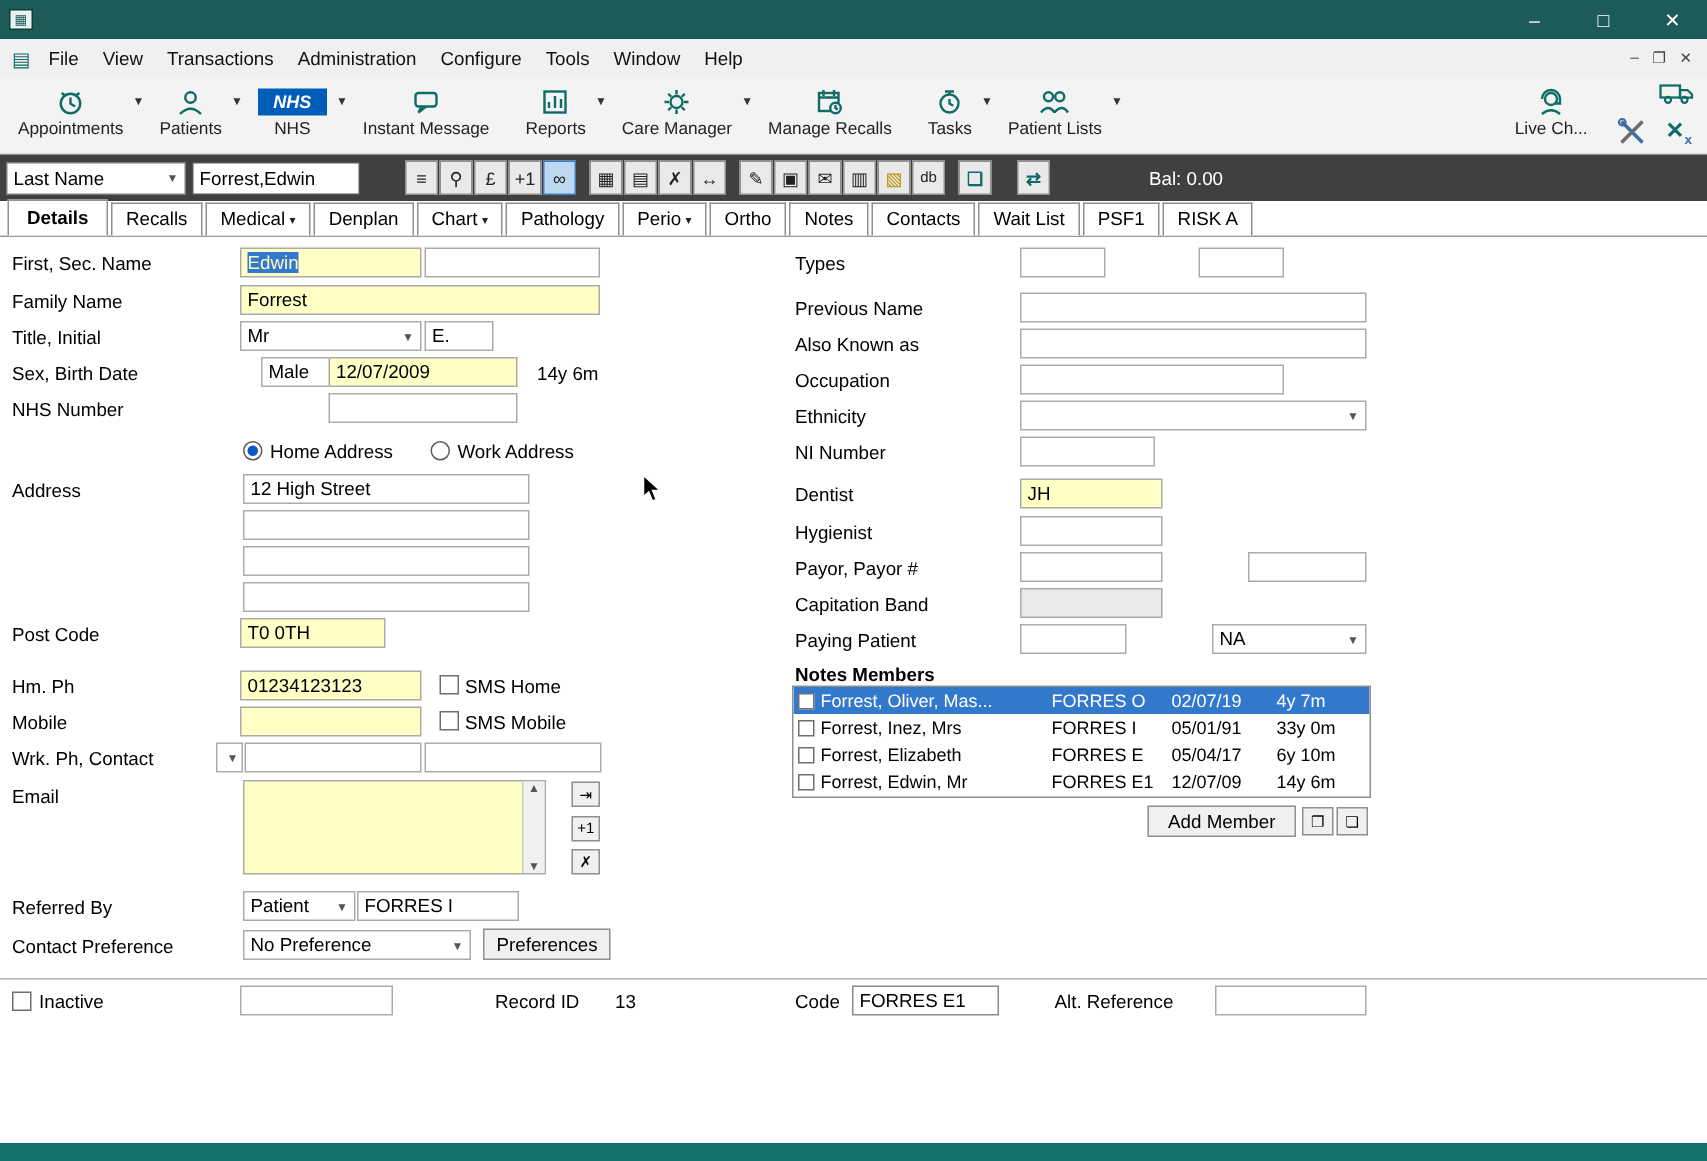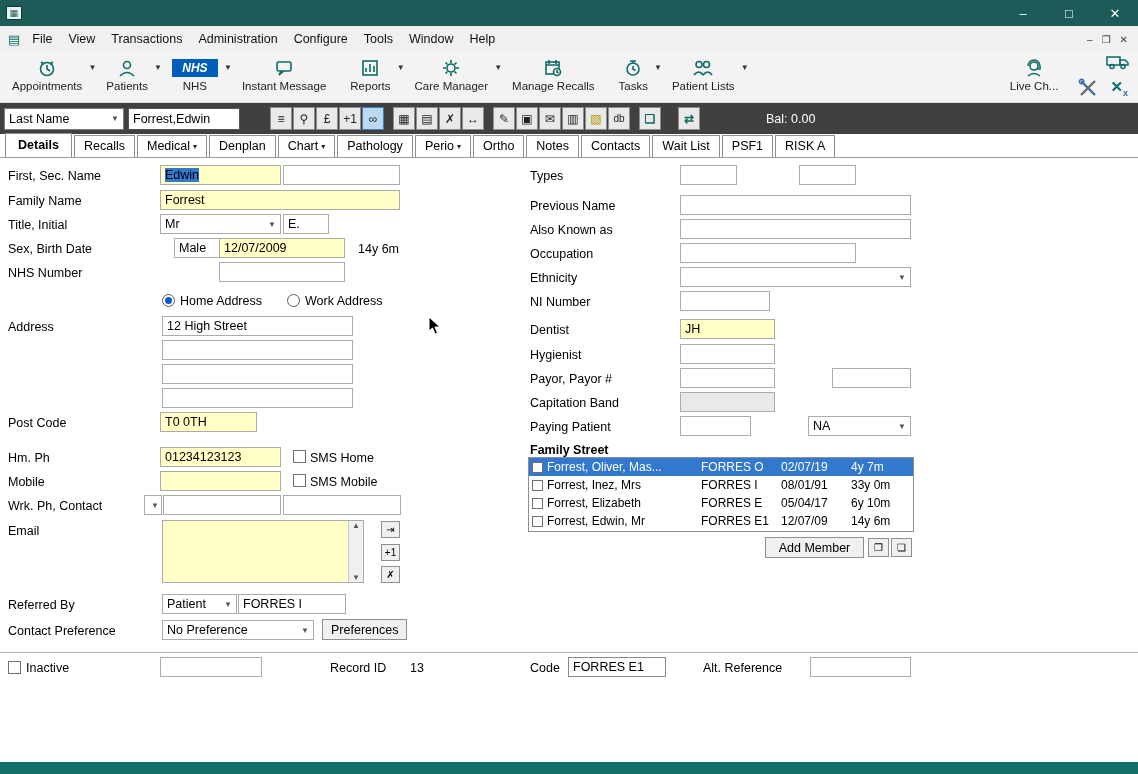--- a/index.html
+++ b/index.html
@@ -66,21 +66,21 @@
 
   
   .lbl{position:absolute;line-height:20px;white-space:nowrap;}
   .lbl.bold{font-weight:bold;}
   .fld{position:absolute;height:20px;border:1px solid #ABABAB;background:#fff;padding:2px 4px;
        line-height:15px;white-space:nowrap;overflow:hidden;font-size:12.5px;}
   .fld.yellow{background:#FFFFC6;}
   .fld.disabled{background:#E9E9E9;}
   .fcombo{display:flex;align-items:center;}
   .fcombo .caret{margin-left:auto;font-size:8px;color:#555;}
-  .sel{background:#3279CE;color:#000000;}
+  .sel{background:#3279CE;color:#fef9c3;}
   .chk{position:absolute;width:13px;height:13px;border:1px solid #6f6f6f;background:#fff;}
   .radio{position:absolute;width:13px;height:13px;border:1px solid #5a5a5a;border-radius:50%;background:#fff;}
   .radio .dot{position:absolute;left:2px;top:2px;width:7px;height:7px;border-radius:50%;background:#0b57c8;}
   .pushbtn{position:absolute;height:21px;border:1px solid #8f8f8f;background:#F0F0F0;display:flex;
            align-items:center;justify-content:center;padding:0 8px;white-space:nowrap;}
   .emailbox{position:absolute;border:1px solid #ABABAB;background:#FFFFC6;}
   .escroll{position:absolute;right:0;top:0;bottom:0;width:15px;display:flex;flex-direction:column;
            justify-content:space-between;background:#F0F0F0;border-left:1px solid #c9c9c9;}
   .escroll span{font-size:8px;color:#555;text-align:center;}
   .minibtn{position:absolute;width:19px;height:17px;border:1px solid #8f8f8f;background:#F0F0F0;
@@ -448,35 +448,35 @@
   <span class="lbl" style="left:530px;top:393px;">Capitation Band</span>
   <span class="fld disabled" style="left:680px;top:392px;width:95px;"></span>
 
   <span class="lbl" style="left:530px;top:417px;">Paying Patient</span>
   <span class="fld" style="left:680px;top:416px;width:71px;"></span>
   <span class="fld fcombo" style="left:808px;top:416px;width:103px;">
       <span>NA</span>
       <span class="caret">▼</span>
     </span>
 
-  <span class="lbl bold" style="left:530px;top:440px;">Family Street</span>
+  <span class="lbl bold" style="left:530px;top:440px;">Notes Members</span>
 
   <div class="famlist">
     <div class="famrow selected">
       <span class="famchk"></span>
       <span class="fname">Forrest, Oliver, Mas...</span>
       <span class="fcode">FORRES O</span>
       <span class="fdate">02/07/19</span>
       <span class="fage">4y 7m</span>
     </div>
     <div class="famrow">
       <span class="famchk"></span>
       <span class="fname">Forrest, Inez, Mrs</span>
       <span class="fcode">FORRES I</span>
-      <span class="fdate">08/01/91</span>
+      <span class="fdate">05/01/91</span>
       <span class="fage">33y 0m</span>
     </div>
     <div class="famrow">
       <span class="famchk"></span>
       <span class="fname">Forrest, Elizabeth</span>
       <span class="fcode">FORRES E</span>
       <span class="fdate">05/04/17</span>
       <span class="fage">6y 10m</span>
     </div>
     <div class="famrow">

